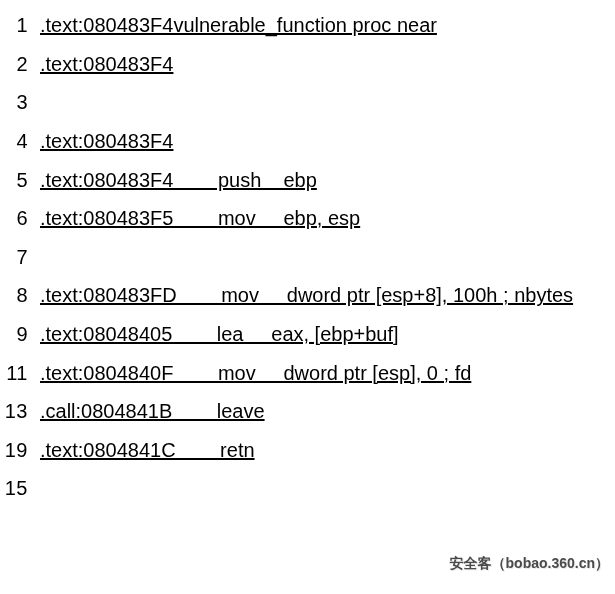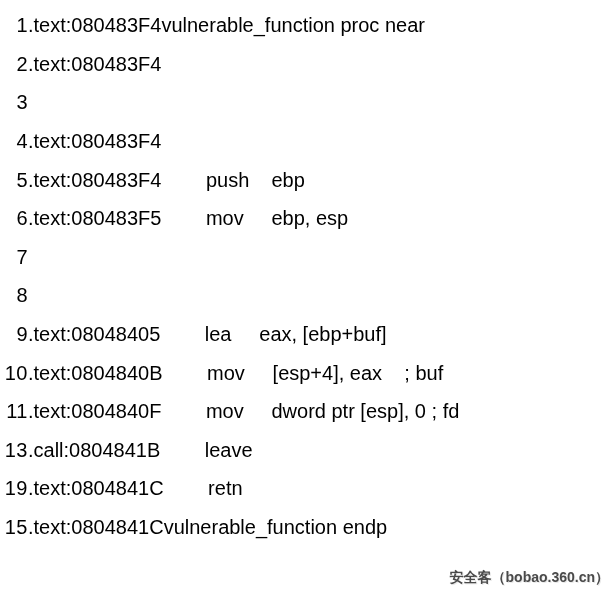--- a/index.html
+++ b/index.html
@@ -25,27 +25,28 @@
     font-size: 20px;
     line-height: 1;
   }
   .num {
     flex: 0 0 auto;
     width: 28px;
     text-align: right;
     letter-spacing: 0.5px;
   }
   .code {
-    margin-left: 0;
+    margin-left: 12px;
     white-space: pre;
+    text-decoration: underline;
   }
   .watermark {
     position: absolute;
     right: 6px;
-    bottom: 7px;
+    bottom: 21px;
     font-size: 14px;
     font-weight: bold;
     color: #4a4a4a;
     text-shadow: 1px 1px 0 #e9e9e9;
     white-space: nowrap;
   }
 </style>
 </head>
 <body>
 
@@ -71,40 +72,36 @@
   </div>
   <div class="row">
     <span class="num">6</span>
     <span class="code">.text:080483F5        mov     ebp, esp</span>
   </div>
   <div class="row">
     <span class="num">7</span>
   </div>
   <div class="row">
     <span class="num">8</span>
+    <span class="code">.text:080483FD        mov     dword ptr [esp+8], 100h ; nbytes</span>
   </div>
   <div class="row">
     <span class="num">9</span>
     <span class="code">.text:08048405        lea     eax, [ebp+buf]</span>
-  </div>
-  <div class="row">
-    <span class="num">10</span>
-    <span class="code">.text:0804840B        mov     [esp+4], eax    ; buf</span>
   </div>
   <div class="row">
     <span class="num">11</span>
     <span class="code">.text:0804840F        mov     dword ptr [esp], 0 ; fd</span>
   </div>
   <div class="row">
     <span class="num">13</span>
     <span class="code">.call:0804841B        leave</span>
   </div>
   <div class="row">
     <span class="num">19</span>
     <span class="code">.text:0804841C        retn</span>
   </div>
   <div class="row">
     <span class="num">15</span>
-    <span class="code">.text:0804841Cvulnerable_function endp</span>
   </div>
 </div>
 
 <div class="watermark">安全客（bobao.360.cn）</div>
 
 </body></html>

